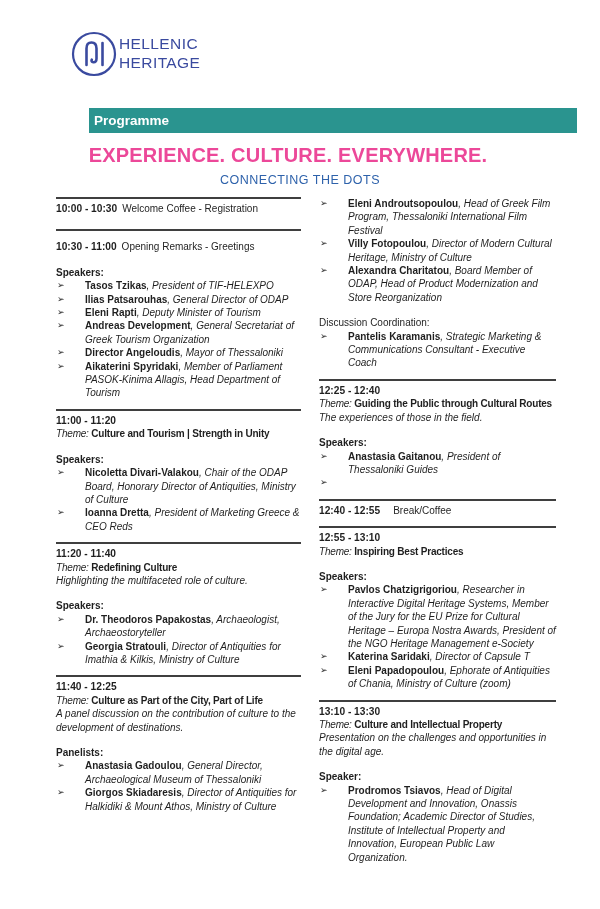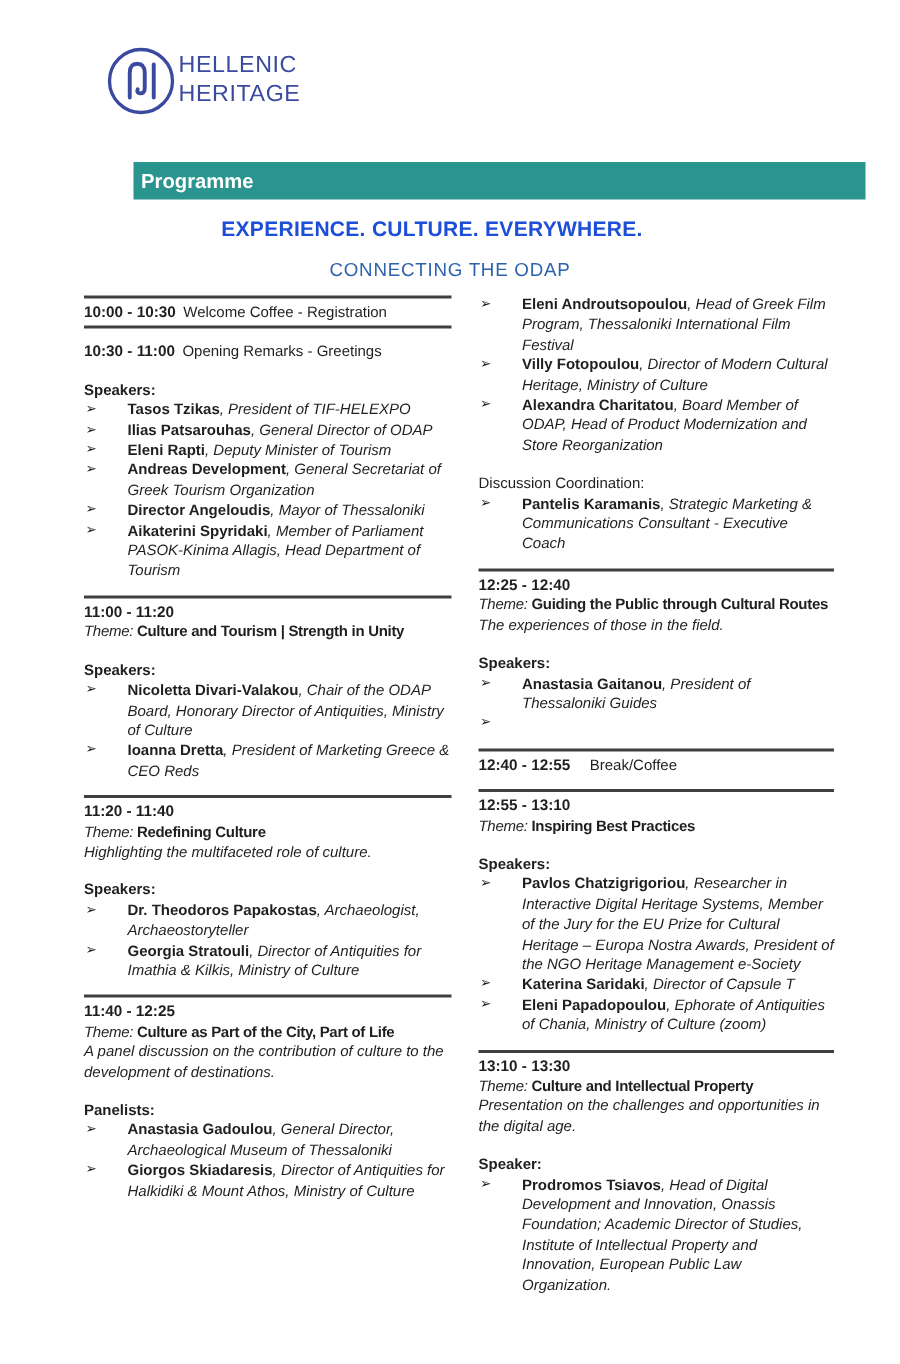--- a/index.html
+++ b/index.html
@@ -10,35 +10,35 @@
   
   .logo-row{position:absolute;top:31px;left:71px;display:flex;align-items:center;gap:2px;}
   .wordmark{color:#3a4a9f;font-size:15.5px;line-height:1.2;letter-spacing:.4px;font-weight:400;}
   .band{
     position:absolute;top:108px;left:57px;width:488px;height:25px;background:#2a948f;
     color:#ffffff;font-weight:bold;font-size:13.5px;display:flex;align-items:center;
     justify-content:space-between;padding:0 5px;box-sizing:border-box;margin-left:32px;
   }
   .tagline{
     position:absolute;top:144px;left:0;width:576px;text-align:center;
-    color:#1d4ed8;font-weight:bold;font-size:14px;letter-spacing:.2px;
+    color:#ec4899;font-weight:bold;font-size:20px;letter-spacing:.2px;
   }
   .subtitle{
     position:absolute;top:173px;left:0;width:600px;text-align:center;
     color:#2e62ab;font-weight:400;font-size:12.5px;letter-spacing:.5px;
   }
   
   .columns{position:absolute;top:197px;left:56px;display:flex;gap:18px;}
   .col{font-size:10px;line-height:13.4px;}
   .col.left{width:245px;}
   .col.right{width:237px;}
   .section{margin-top:9px;}
   .section:first-child{margin-top:0;}
   .section.rule-above{border-top:2px solid #3f3f3f;padding-top:3px;}
-  .section.rule-below{border-bottom:2px solid #3f3f3f;padding-bottom:2px;}
+  .section.rule-below{border-bottom:2px solid #3f3f3f;padding-bottom:14px;}
   .time{font-weight:bold;font-size:10.2px;}
   .slot-title{margin-left:5px;}
   .slot-title.wide{margin-left:13px;}
   .theme-line{margin:0;letter-spacing:-0.2px;}
   .theme-prefix{font-style:italic;}
   .theme-title{font-weight:bold;}
   .desc{margin:0;font-style:italic;}
   .group{margin-top:12px;}
   .section > .group:first-child{margin-top:0;}
   .group-label{font-weight:bold;}
@@ -65,21 +65,21 @@
       <div>HELLENIC</div>
       <div>HERITAGE</div>
     </div>
   </div>
 
   <div class="band">
     <span>Programme</span>
   </div>
 
   <div class="tagline">EXPERIENCE. CULTURE. EVERYWHERE.</div>
-  <div class="subtitle">CONNECTING THE ODAP</div>
+  <div class="subtitle">CONNECTING THE DOTS</div>
 
   <div class="columns">
     <div class="col left" id="col-left">
         <div class="section rule-above rule-below">
           <div class="header-row"><span class="time">10:00 - 10:30</span><span class="slot-title">Welcome Coffee - Registration</span></div>
         </div>
         <div class="section">
           <div class="header-row"><span class="time">10:30 - 11:00</span><span class="slot-title">Opening Remarks - Greetings</span></div>
           <div class="group">
             <div class="group-label">Speakers:</div>

